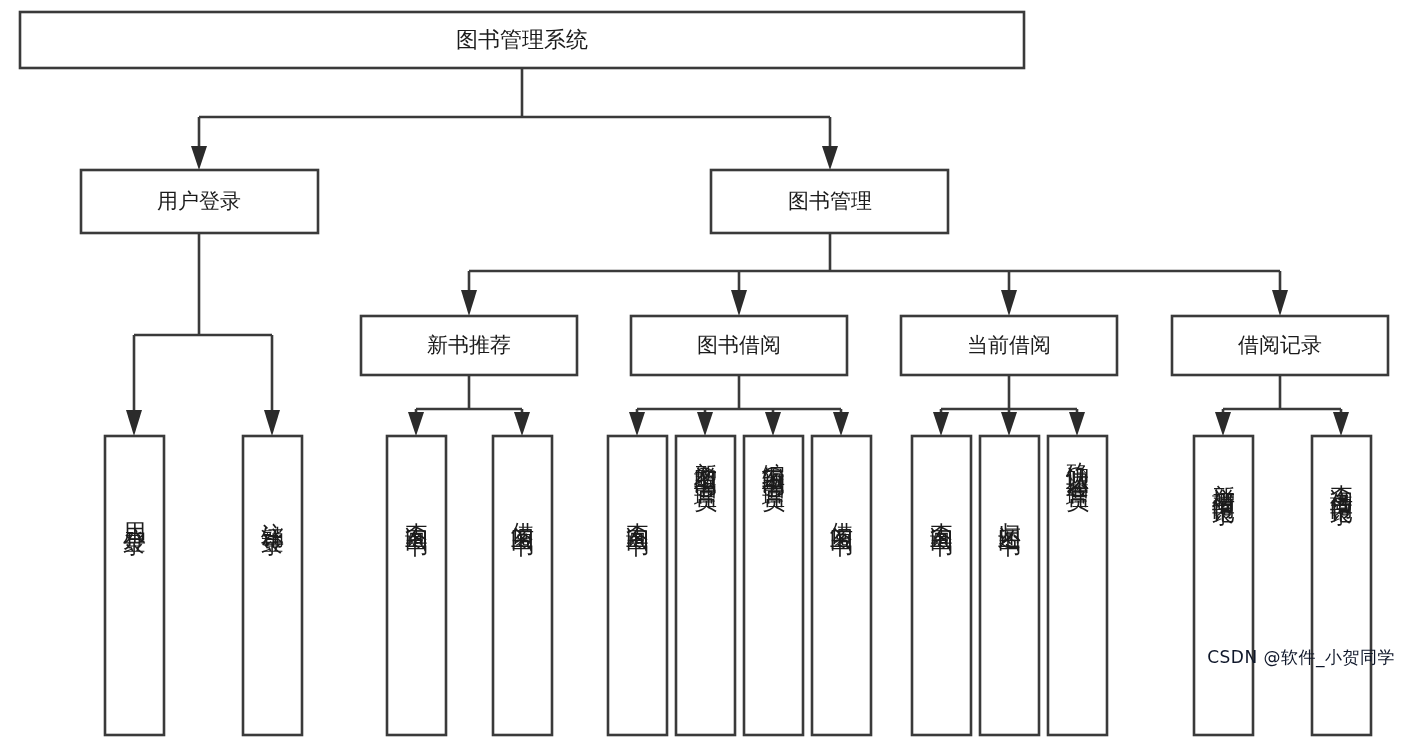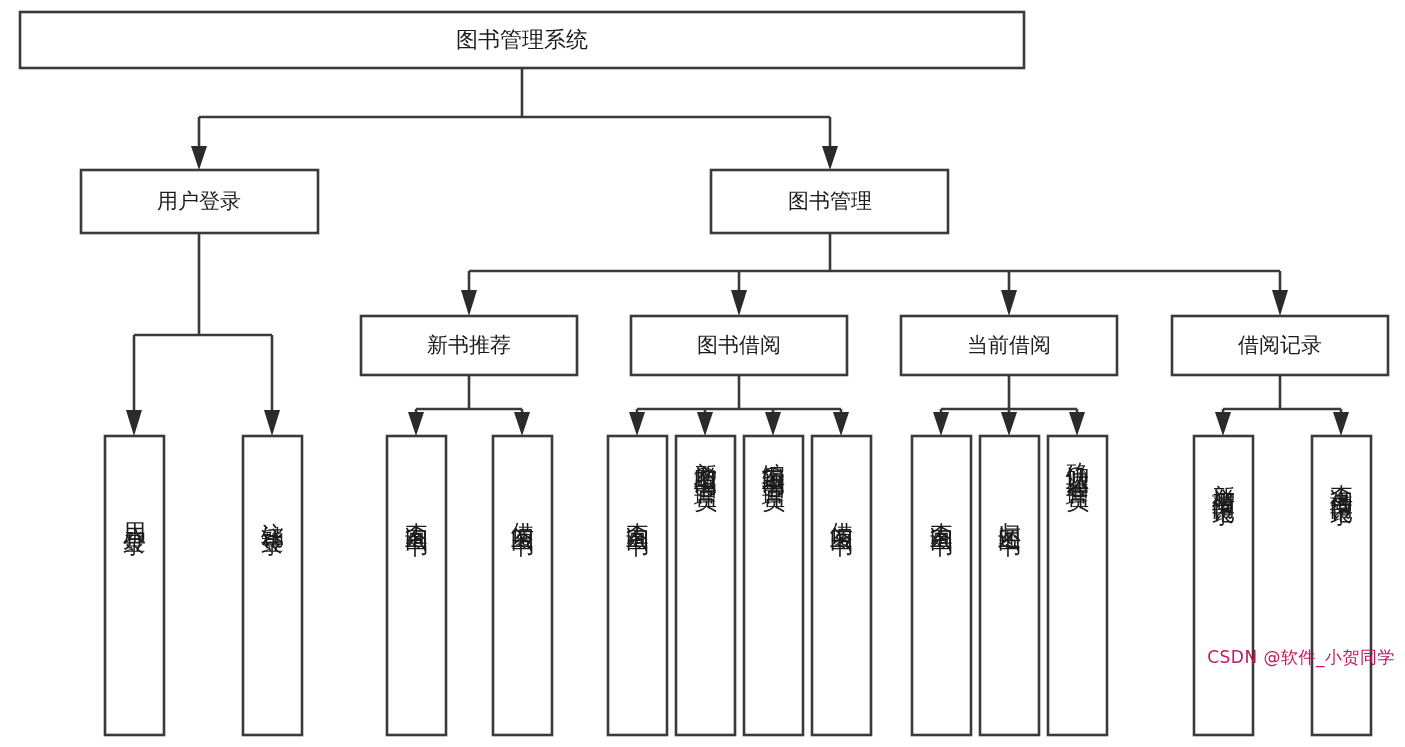--- a/index.html
+++ b/index.html
@@ -70,21 +70,21 @@
     letter-spacing: 4px;
     color: #1b1b1b;
     white-space: nowrap;
   }
   .watermark {
     position: absolute;
     right: 10px;
     bottom: 4px;
     font-family: "DejaVu Sans", "Liberation Sans", sans-serif;
     font-size: 17px;
-    color: #be185d;
+    color: #0f172a;
     letter-spacing: 0.5px;
     white-space: nowrap;
     user-select: none;
   }
 </style>
 </head>
 <body>
 
 <div id="diagram-root">
 

